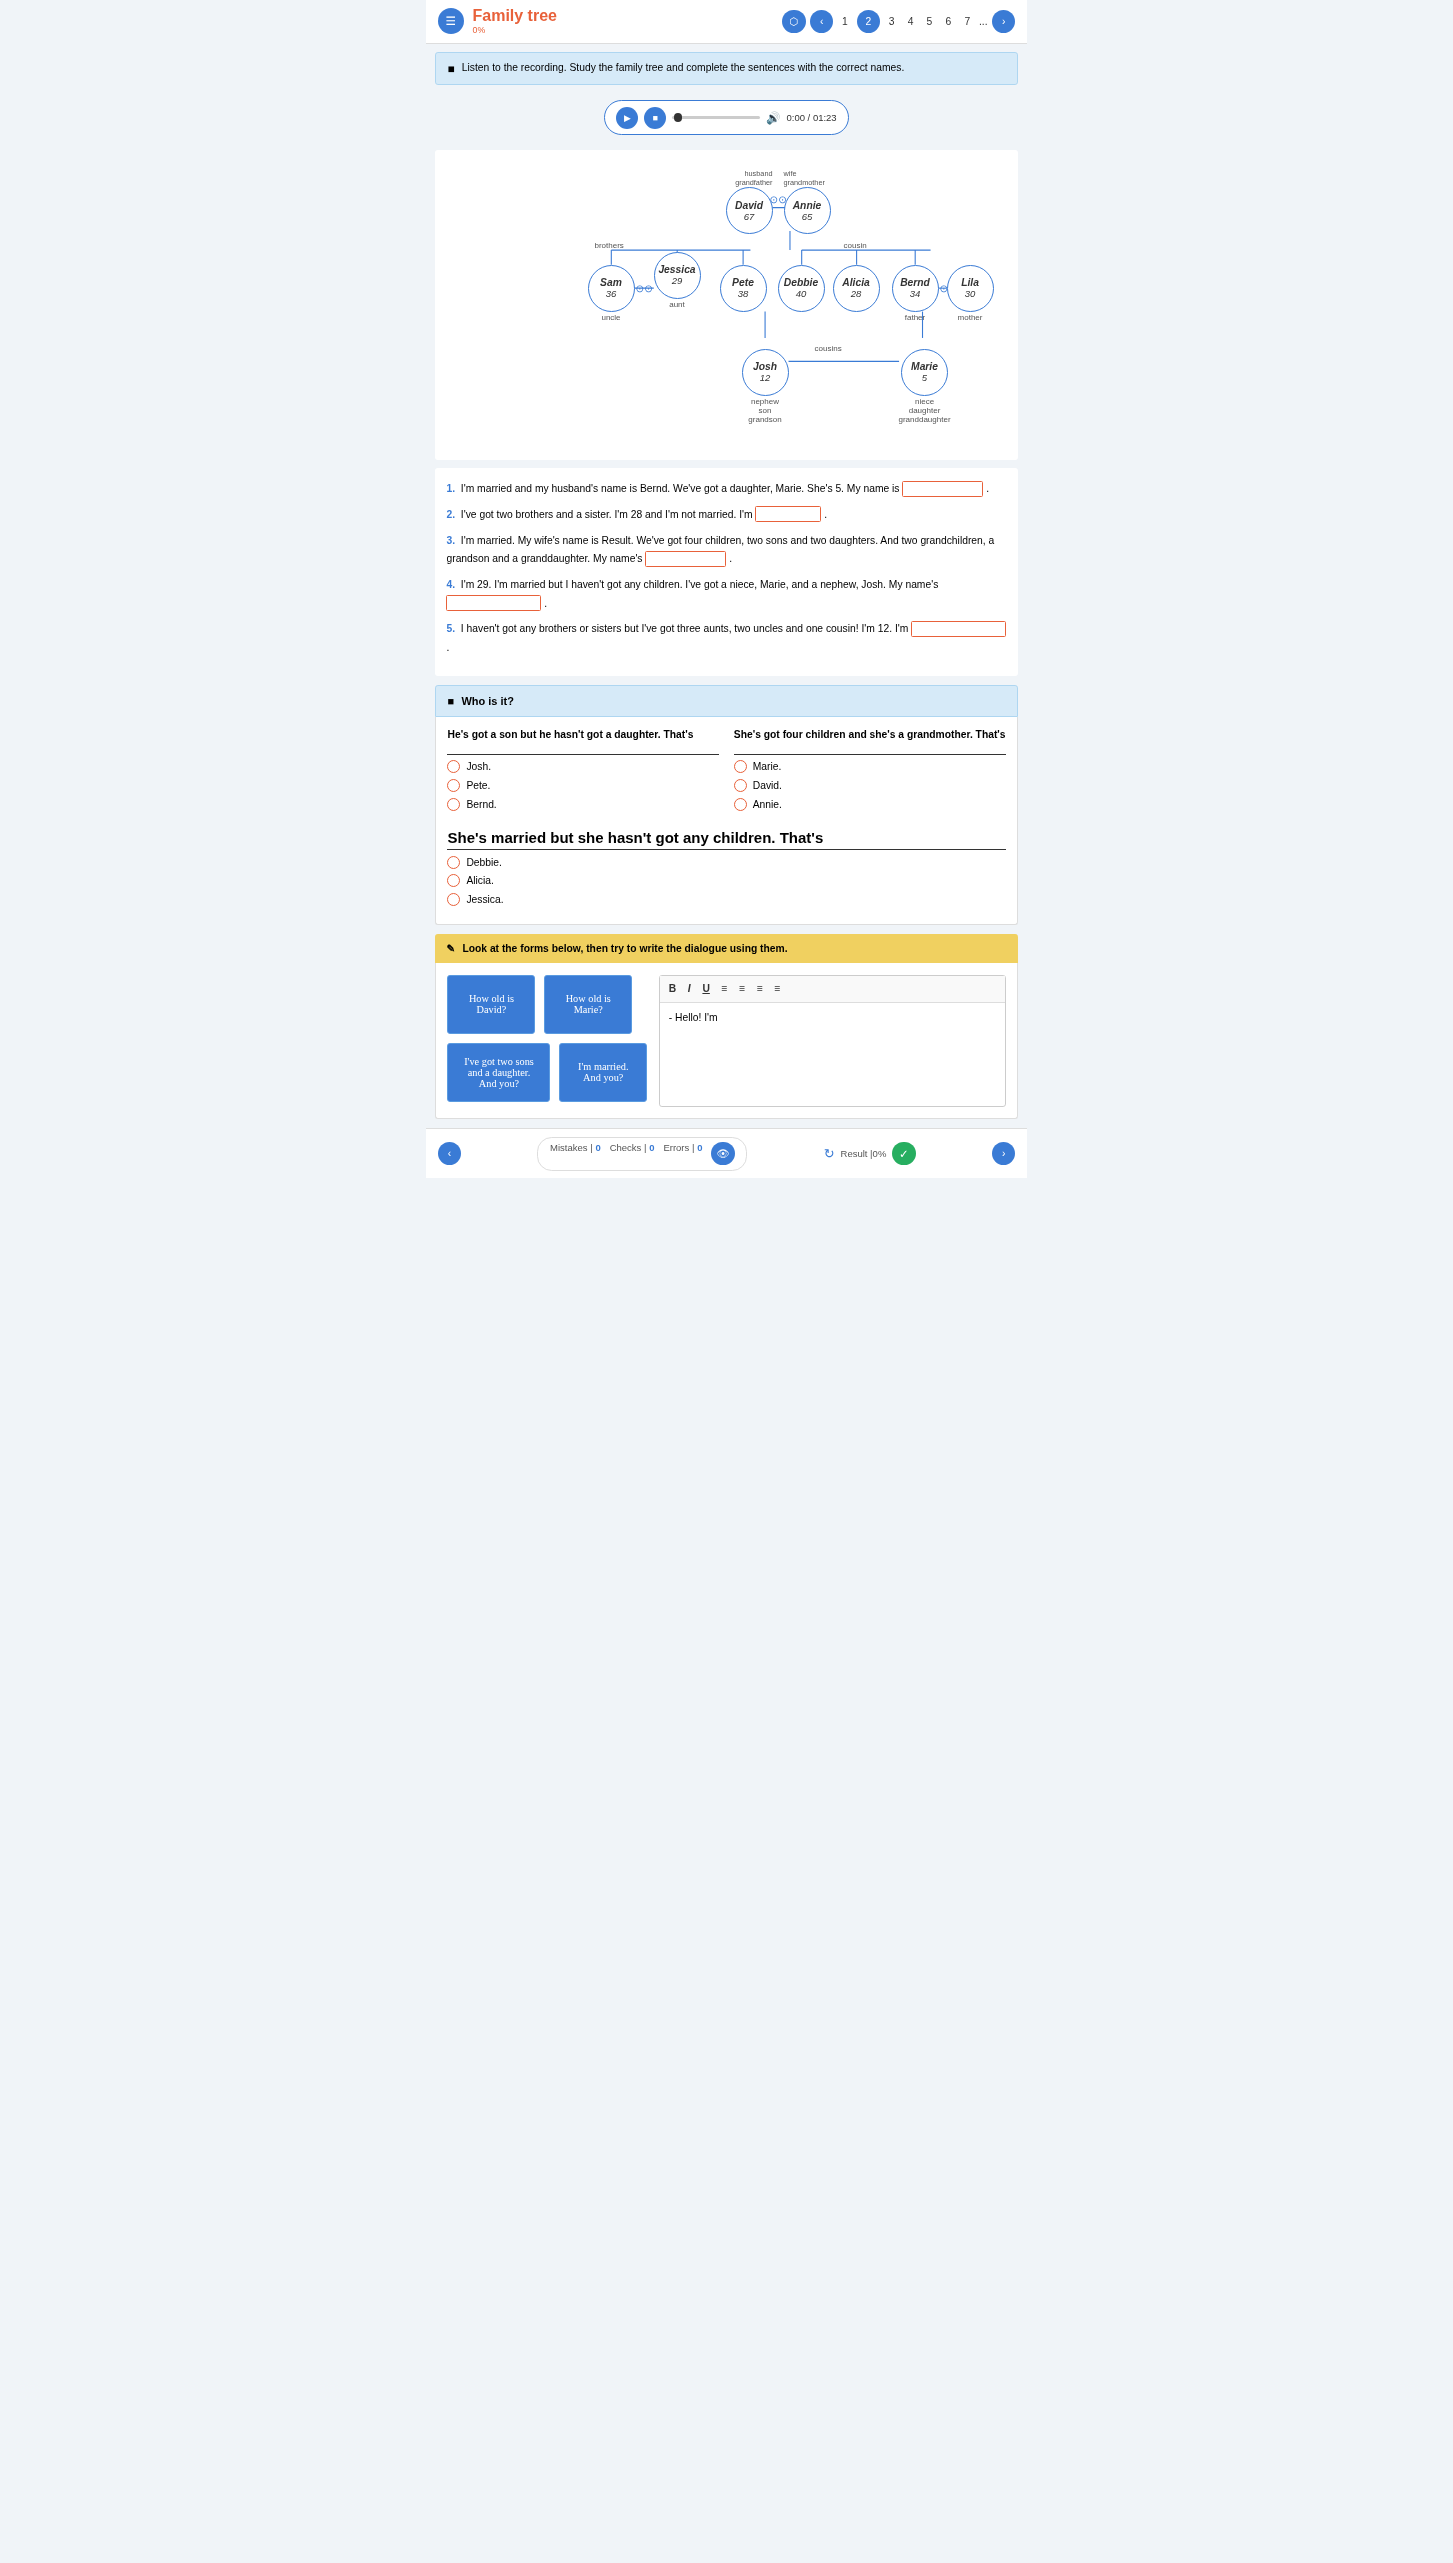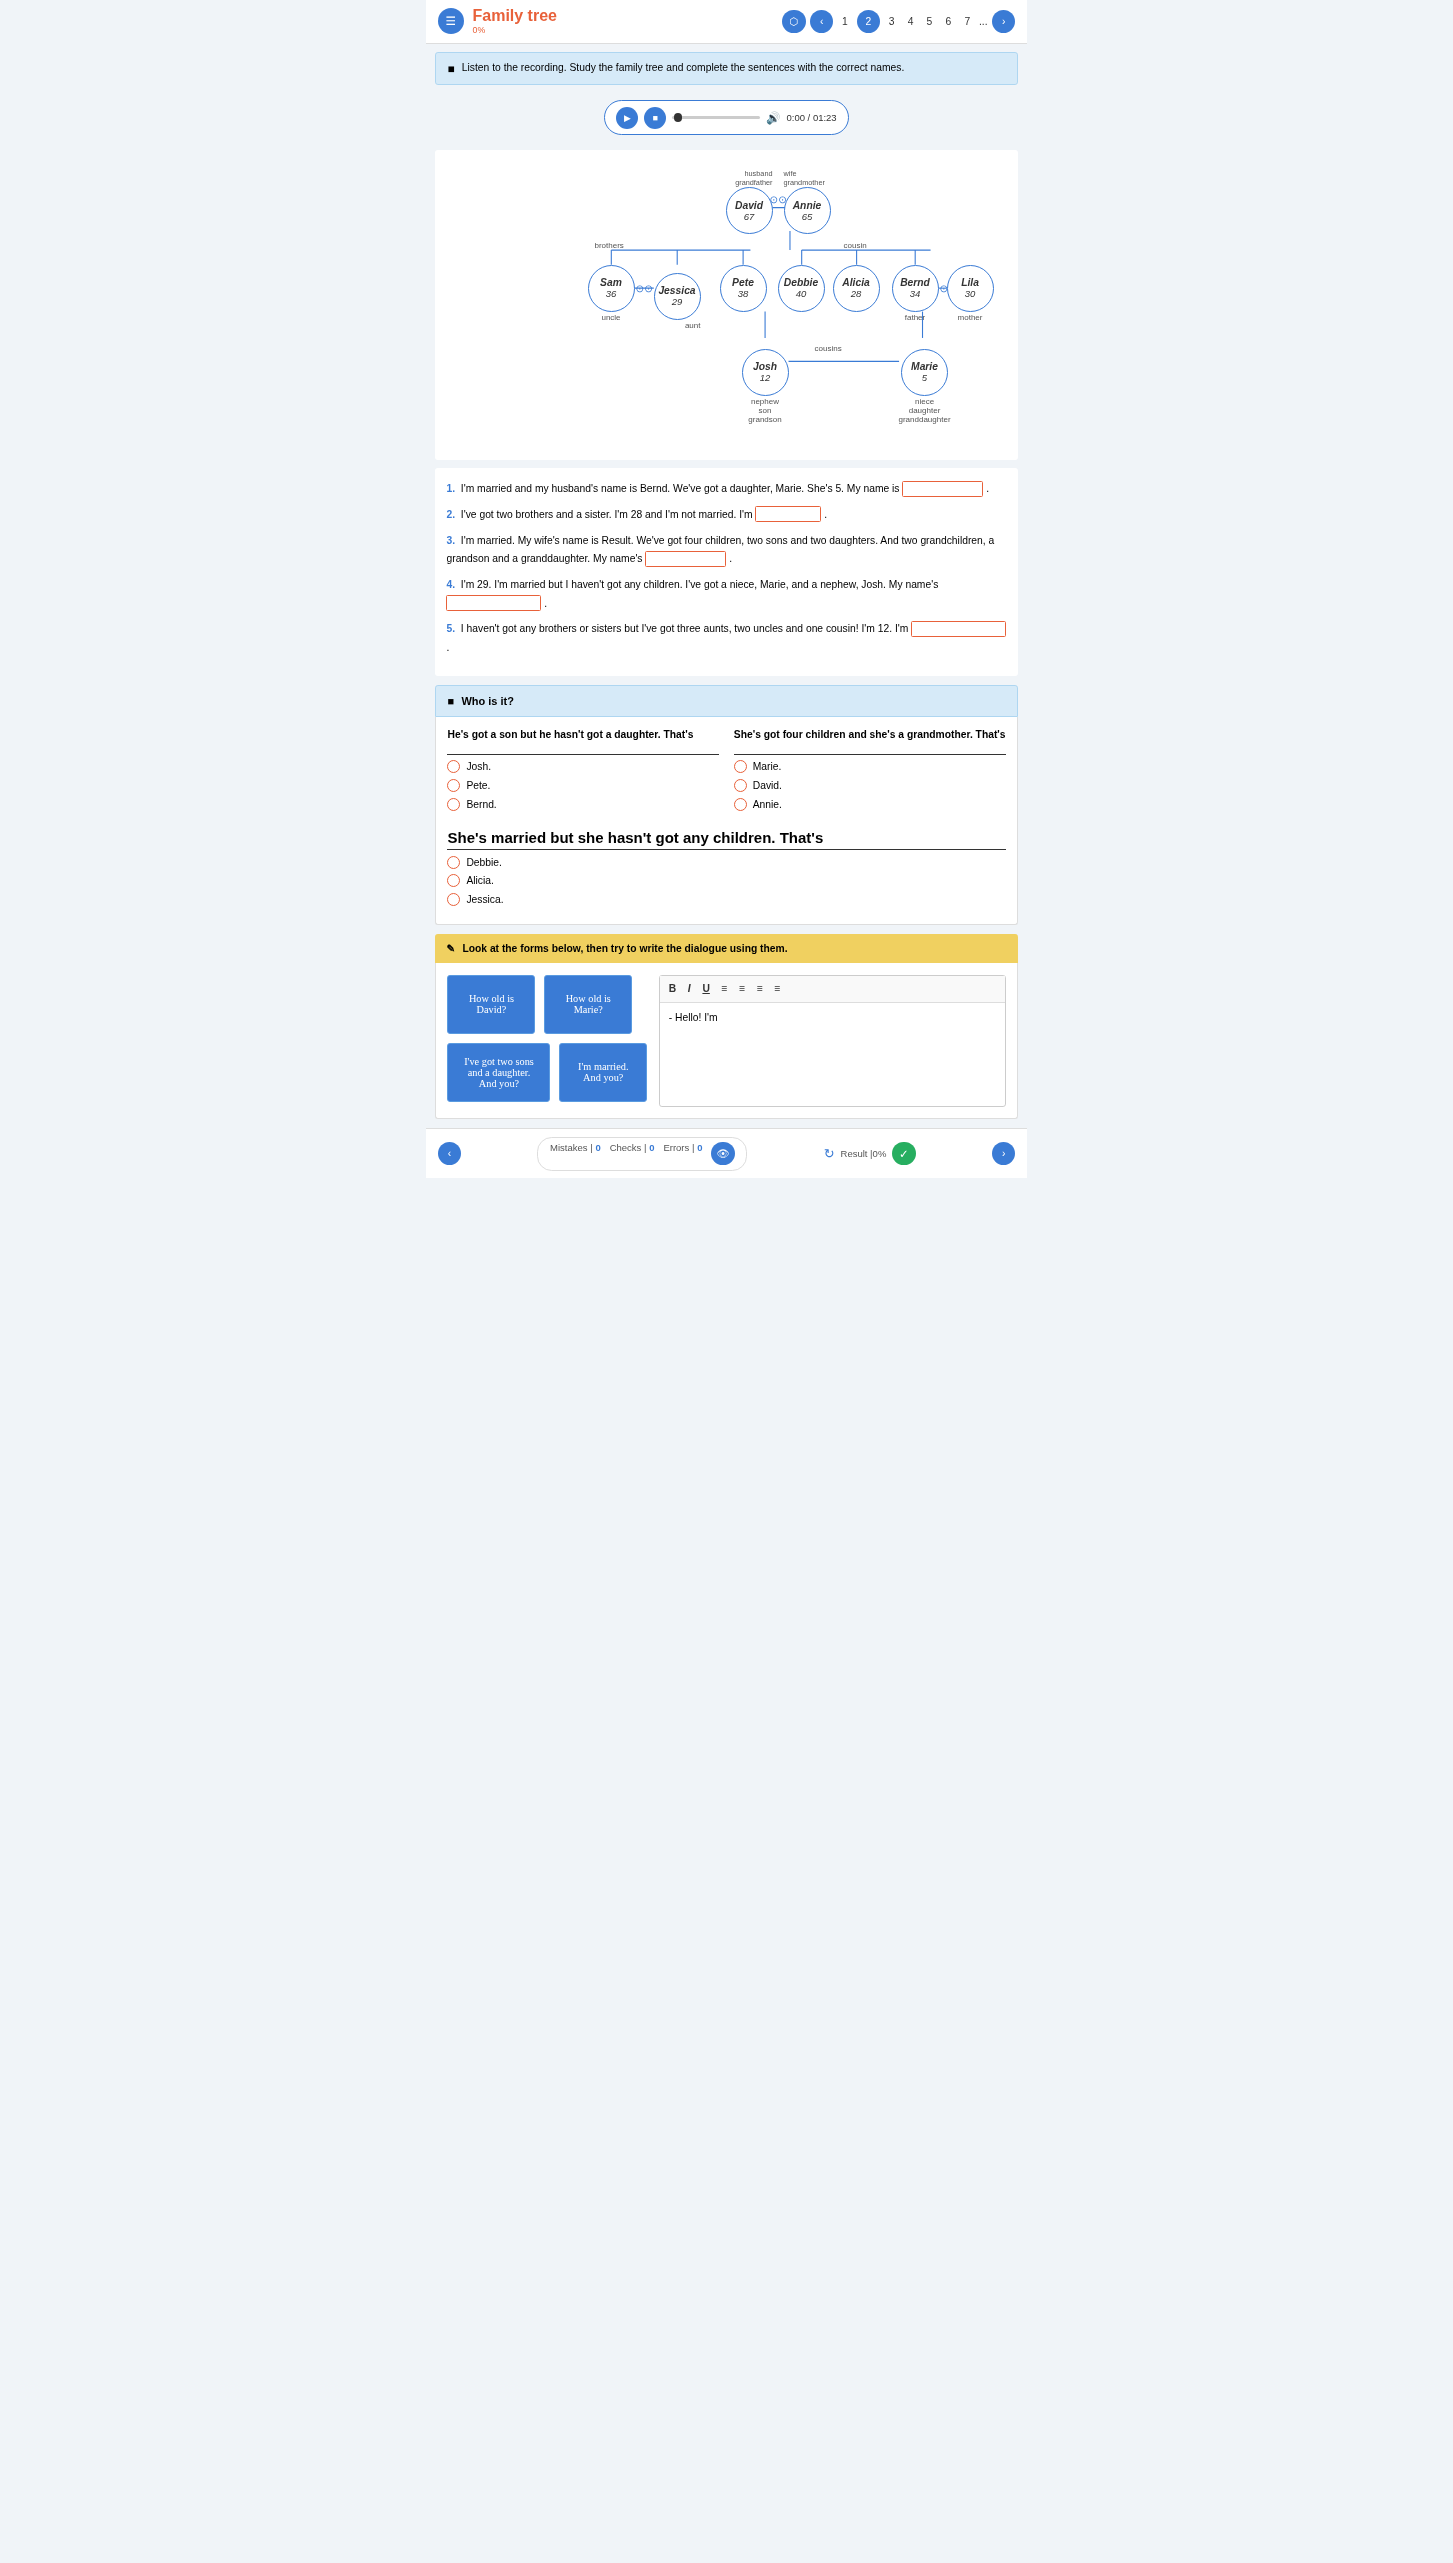--- a/index.html
+++ b/index.html
@@ -192,21 +192,21 @@
     <div class="person-node" style="left:88px; top:103px;">
       <div class="person-circle">
         <span class="person-name">Sam</span>
         <span class="person-age">36</span>
       </div>
       <div class="person-label">uncle</div>
     </div>
 
     <div style="position:absolute; left:136px; top:120px; font-size:10.3px; color:#3a7bd5;">⊙⊙</div>
 
-    <div class="person-node" style="left:154px; top:111px;align-items:flex-end;">
+    <div class="person-node" style="left:154px; top:90px;">
       <div class="person-circle">
         <span class="person-name">Jessica</span>
         <span class="person-age">29</span>
       </div>
       <div class="person-label">aunt</div>
     </div>
 
     <div class="person-node" style="left:220px; top:103px;justify-content:flex-end;">
       <div class="person-circle">
         <span class="person-name">Pete</span>

